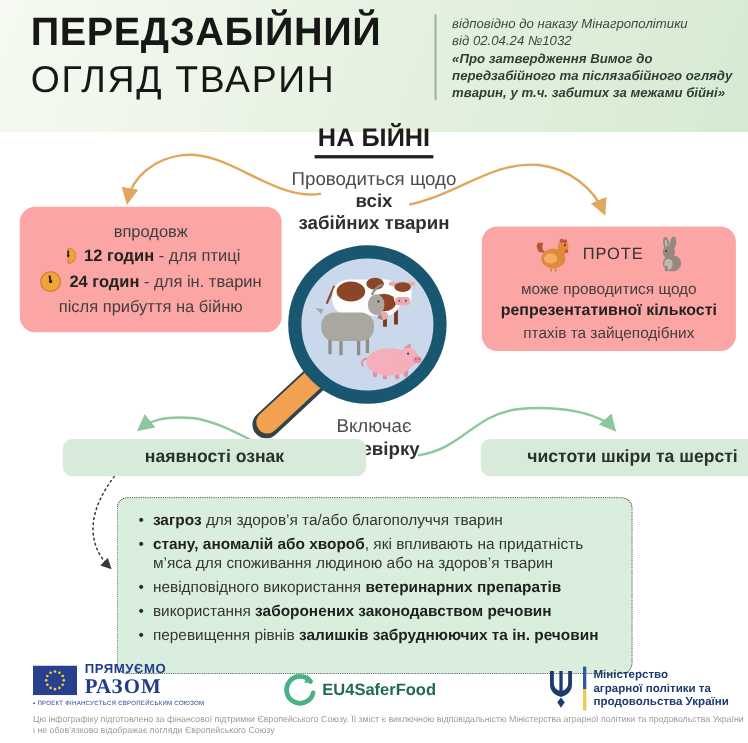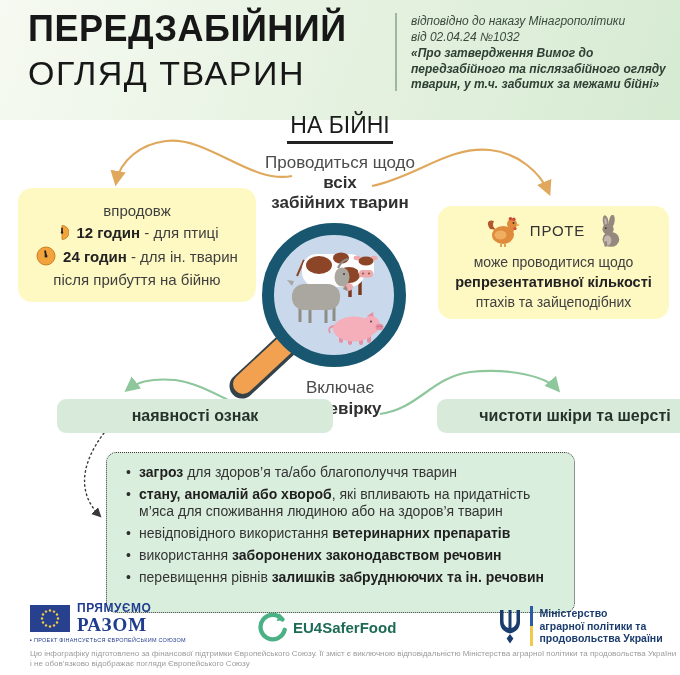--- a/index.html
+++ b/index.html
@@ -13,29 +13,29 @@
   .title .l1{font-size:36px;font-weight:800;letter-spacing:.5px;line-height:45px;display:block;}
   .title .l2{font-size:34px;font-weight:300;letter-spacing:1.5px;line-height:44px;display:block;}
   .hdr-divider{position:absolute;left:395px;top:13px;width:2px;height:78px;background:#9db8a0;}
   .hdr-right{position:absolute;left:411px;top:14px;width:257px;font-style:italic;
     font-size:12px;line-height:15.5px;color:#39493e;}
   .hdr-right .ref{font-weight:500;display:block;}
   .hdr-right .quote{font-weight:700;display:block;margin-top:1px;color:#2e3f34;}
 
   
   .section-title{position:absolute;left:0;top:112px;width:680px;text-align:center;}
-  .section-title span{display:inline-block;font-size:23px;font-weight:400;color:#1c1c1c;
+  .section-title span{display:inline-block;font-size:23px;font-weight:700;color:#1c1c1c;
     border-bottom:3px solid #222;padding:0 3px 2px;}
 
   .conducted{position:absolute;left:0;top:153px;width:680px;text-align:center;line-height:20px;}
   .conducted .r{font-size:17px;color:#4c4c4c;display:block;}
   .conducted .b{font-size:17px;color:#303030;font-weight:700;display:block;}
 
   
-  .ybox{position:absolute;background:#fef9c3;border-radius:14px;display:flex;
+  .ybox{position:absolute;background:#fca5a5;border-radius:14px;display:flex;
     flex-direction:column;align-items:center;justify-content:center;}
   .timing-box{left:18px;top:188px;width:238px;height:114px;gap:5px;}
   .timing-box .intro,.timing-box .outro{font-size:15px;color:#3f3f3f;}
   .trow{display:flex;align-items:center;gap:7px;font-size:15px;color:#3f3f3f;}
   .trow .bold{font-weight:800;color:#222;}
   .exc-box{left:438px;top:206px;width:231px;height:113px;gap:2px;}
   .exc-head{display:flex;align-items:center;gap:10px;margin-bottom:4px;}
   .exc-label{font-size:15px;color:#333;letter-spacing:.8px;}
   .exc-box .r{font-size:14px;color:#3f3f3f;line-height:18px;}
   .exc-box .b{font-size:14.5px;color:#222;font-weight:800;line-height:18px;}

